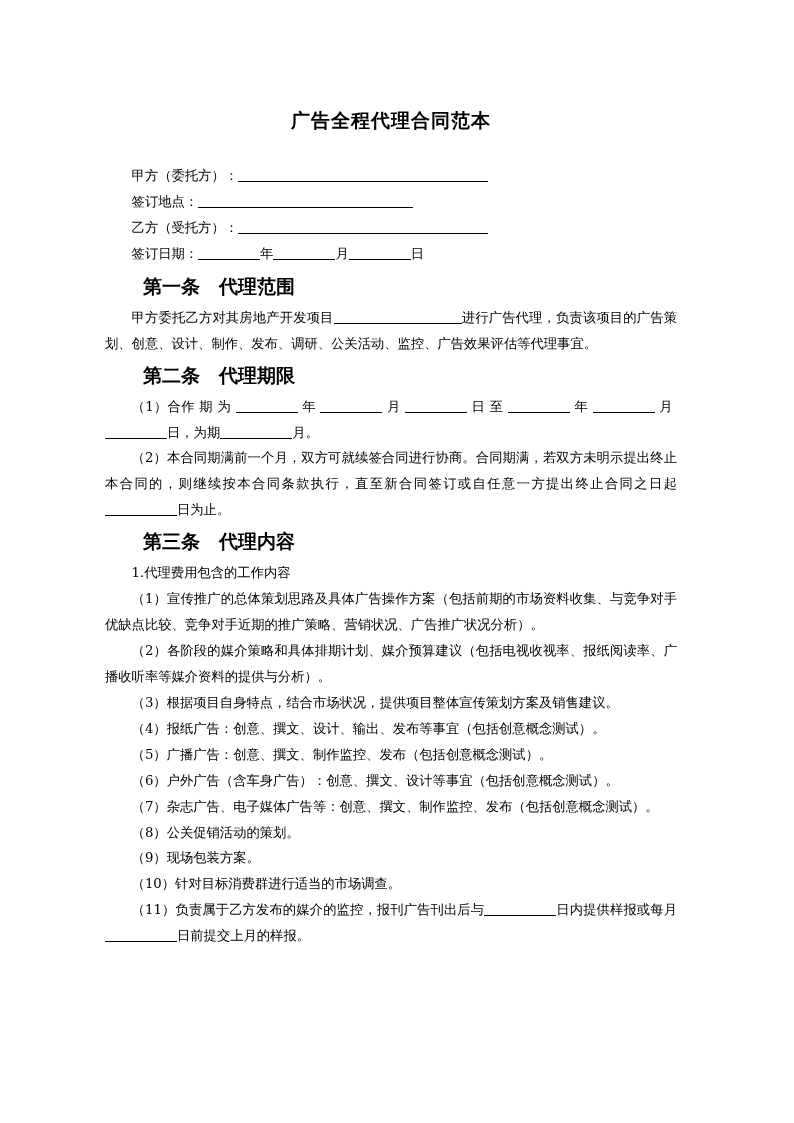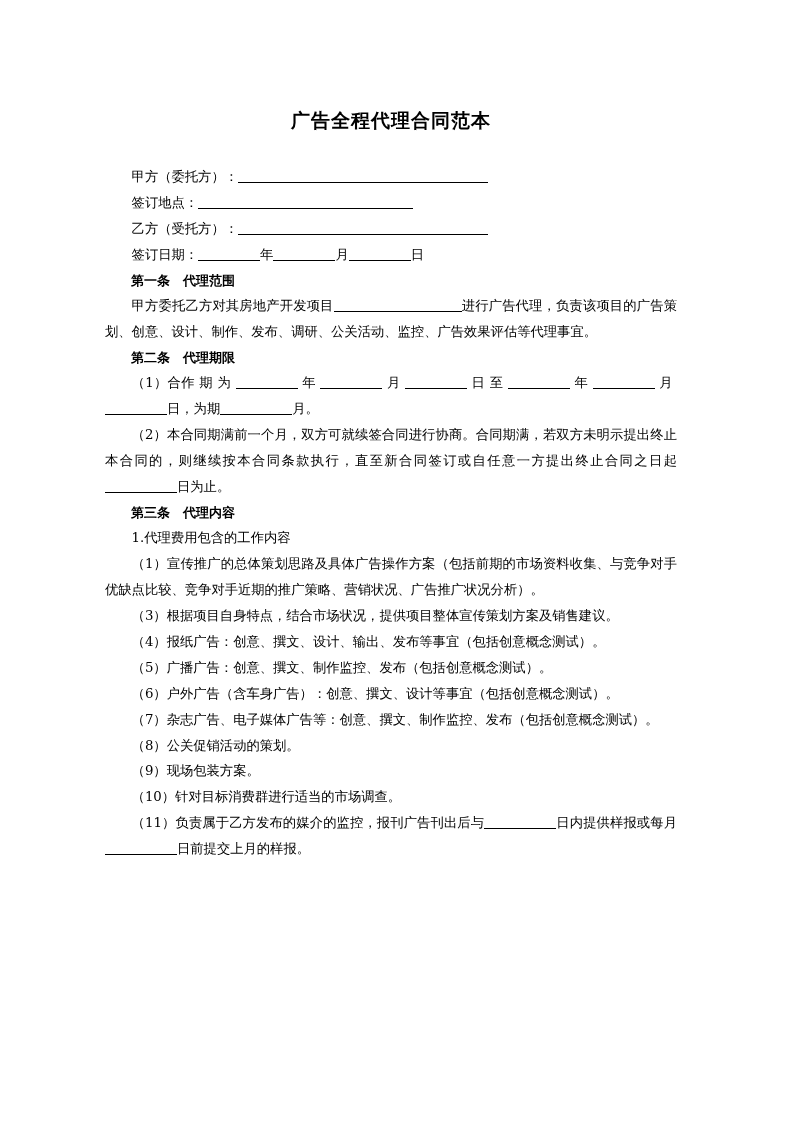--- a/index.html
+++ b/index.html
@@ -33,23 +33,24 @@
     line-height: 1.95;
     text-align: justify;
     margin: 0;
     text-justify: inter-ideograph;
   }
   .indent {
     text-indent: 2em;
   }
   .indent-field {
     padding-left: 2em;
+    font-family: Liberation Mono, monospace;
   }
   .heading {
-    font-size: 13px;
+    font-size: 19px;
     font-weight: bold;
     line-height: 1.95;
     margin: 0;
     text-indent: 2em;
   }
   .heading .sp {
     display: inline-block;
     width: 1em;
   }
   .fill {
@@ -107,20 +108,21 @@
   <p class="para indent">
     （2）本合同期满前一个月，双方可就续签合同进行协商。合同期满，若双方未明示提出终止本合同的，则继续按本合同条款执行，直至新合同签订或自任意一方提出终止合同之日起<span class="fill f-med"></span>日为止。
   </p>
 
   <p class="heading">
     <span>第三条</span><span class="sp"></span><span>代理内容</span>
   </p>
 
   <p class="para indent">1.代理费用包含的工作内容</p>
   <p class="para indent">（1）宣传推广的总体策划思路及具体广告操作方案（包括前期的市场资料收集、与竞争对手优缺点比较、竞争对手近期的推广策略、营销状况、广告推广状况分析）。</p>
+  <p class="para indent">（2）各阶段的媒介策略和具体排期计划、媒介预算建议（包括电视收视率、报纸阅读率、广播收听率等媒介资料的提供与分析）。</p>
   <p class="para indent">（3）根据项目自身特点，结合市场状况，提供项目整体宣传策划方案及销售建议。</p>
   <p class="para indent">（4）报纸广告：创意、撰文、设计、输出、发布等事宜（包括创意概念测试）。</p>
   <p class="para indent">（5）广播广告：创意、撰文、制作监控、发布（包括创意概念测试）。</p>
   <p class="para indent">（6）户外广告（含车身广告）：创意、撰文、设计等事宜（包括创意概念测试）。</p>
   <p class="para indent">（7）杂志广告、电子媒体广告等：创意、撰文、制作监控、发布（包括创意概念测试）。</p>
   <p class="para indent">（8）公关促销活动的策划。</p>
   <p class="para indent">（9）现场包装方案。</p>
   <p class="para indent">（10）针对目标消费群进行适当的市场调查。</p>
 
   <p class="para indent">

